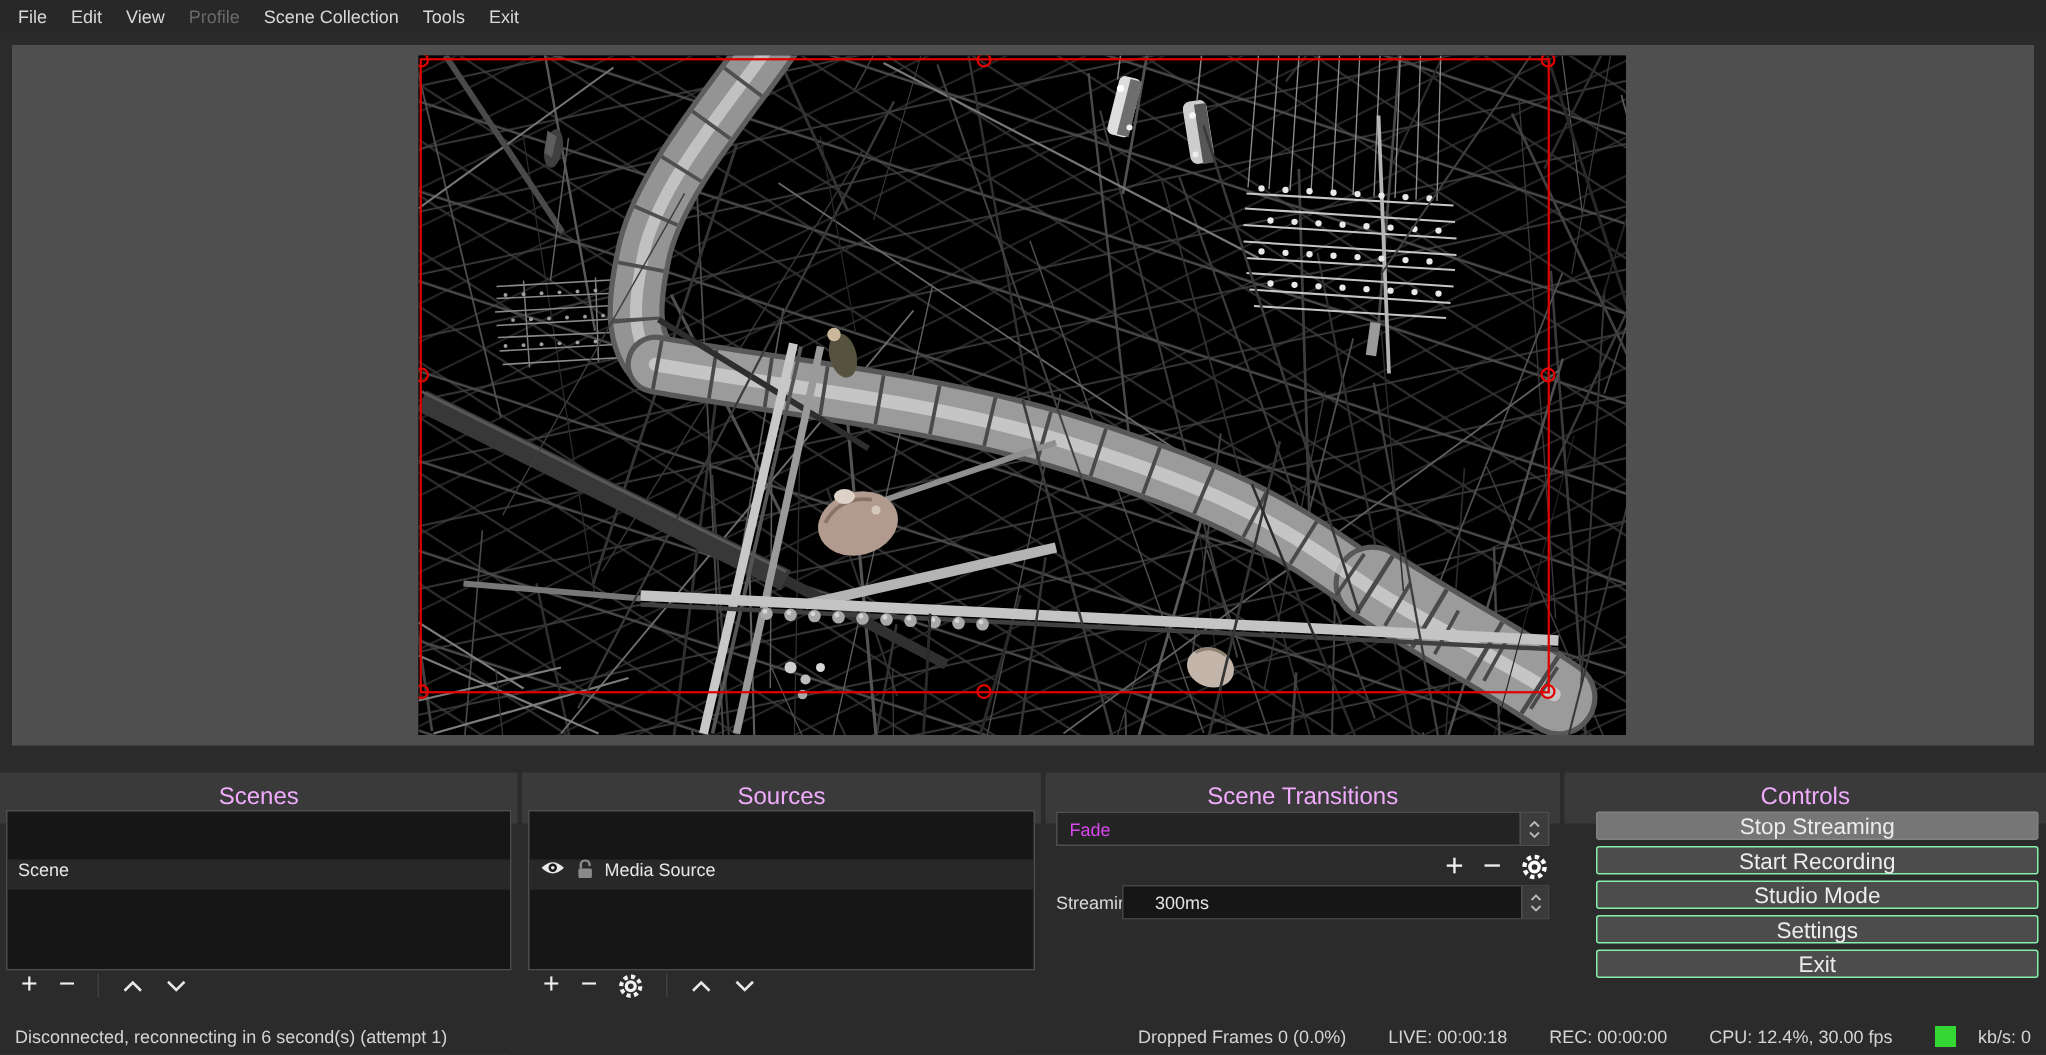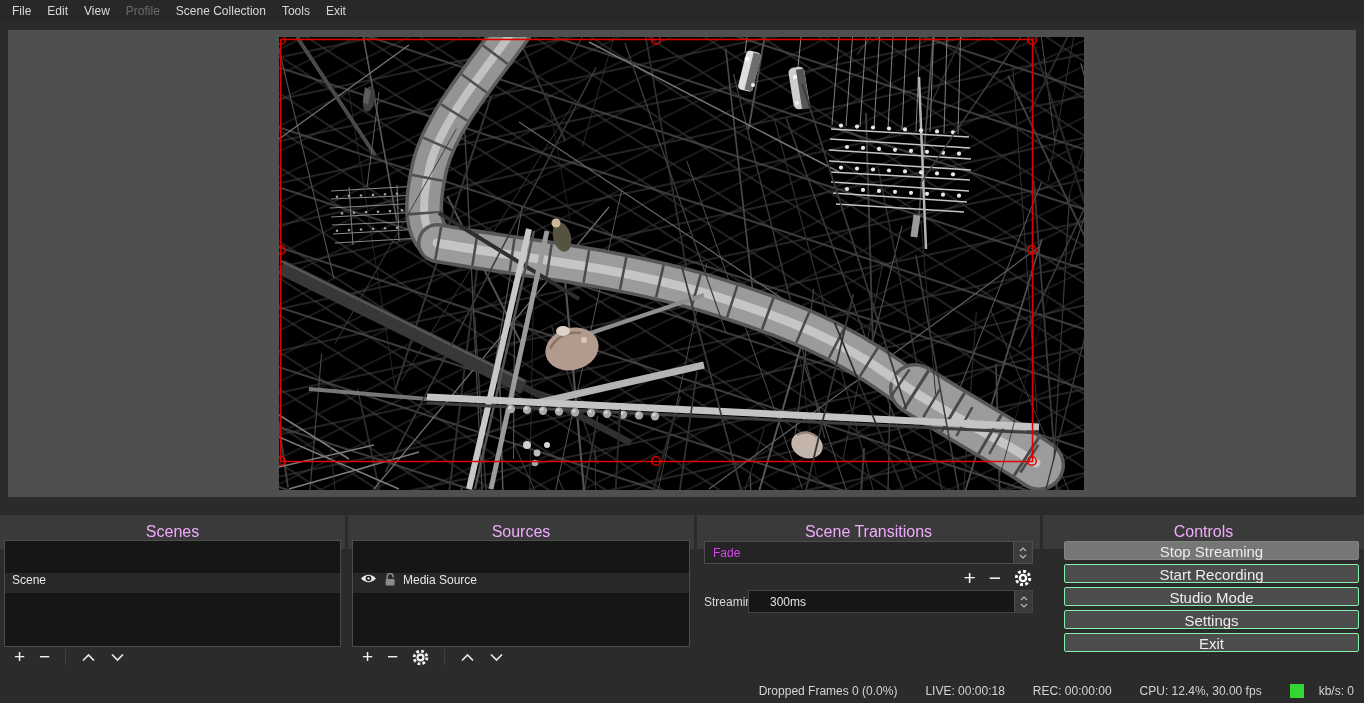--- a/index.html
+++ b/index.html
@@ -527,20 +527,21 @@
       <span>Controls</span>
     </div>
     <button class="ctl-btn active" style="top:26px">Stop Streaming</button>
     <button class="ctl-btn" style="top:49px">Start Recording</button>
     <button class="ctl-btn" style="top:72px">Studio Mode</button>
     <button class="ctl-btn" style="top:95px">Settings</button>
     <button class="ctl-btn" style="top:118px">Exit</button>
   </div>
 
   <div class="statusbar">
+    <span>Disconnected, reconnecting in 6 second(s) (attempt 1)</span>
     <span class="status-right">
       <span>Dropped Frames 0 (0.0%)</span>
       <span>LIVE: 00:00:18</span>
       <span>REC: 00:00:00</span>
       <span>CPU: 12.4%, 30.00 fps</span>
       <span class="cong-wrap">
         <span class="cong-square" style="background: rgb(51, 214, 51);"></span>
         <span>kb/s: 0</span>
       </span>
     </span>

